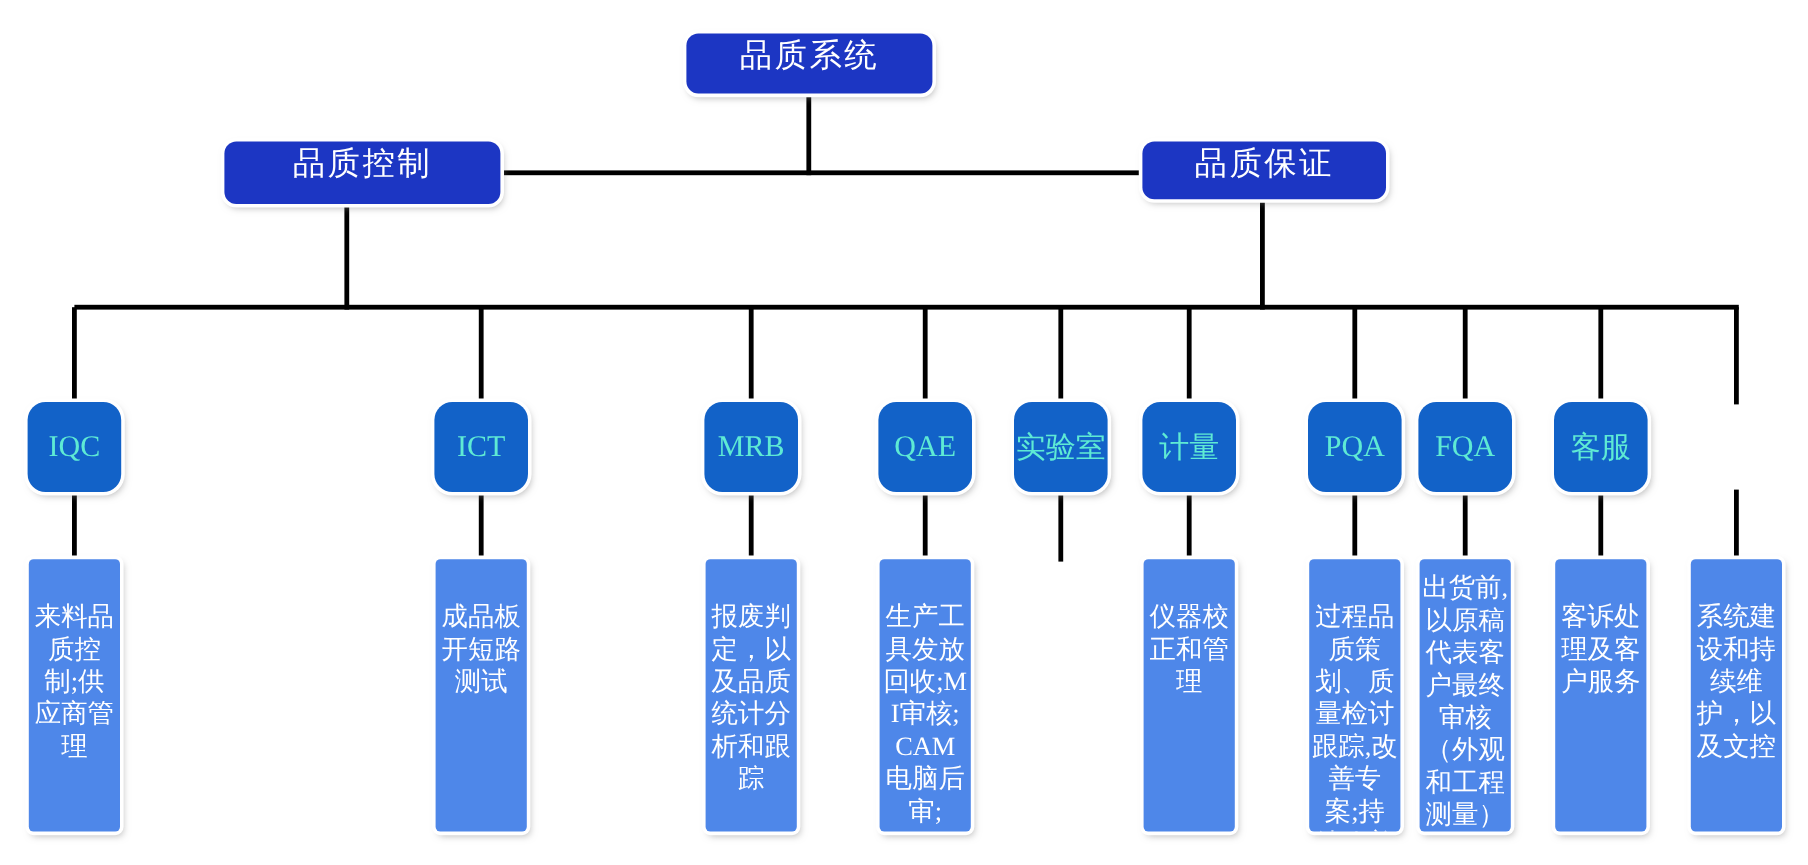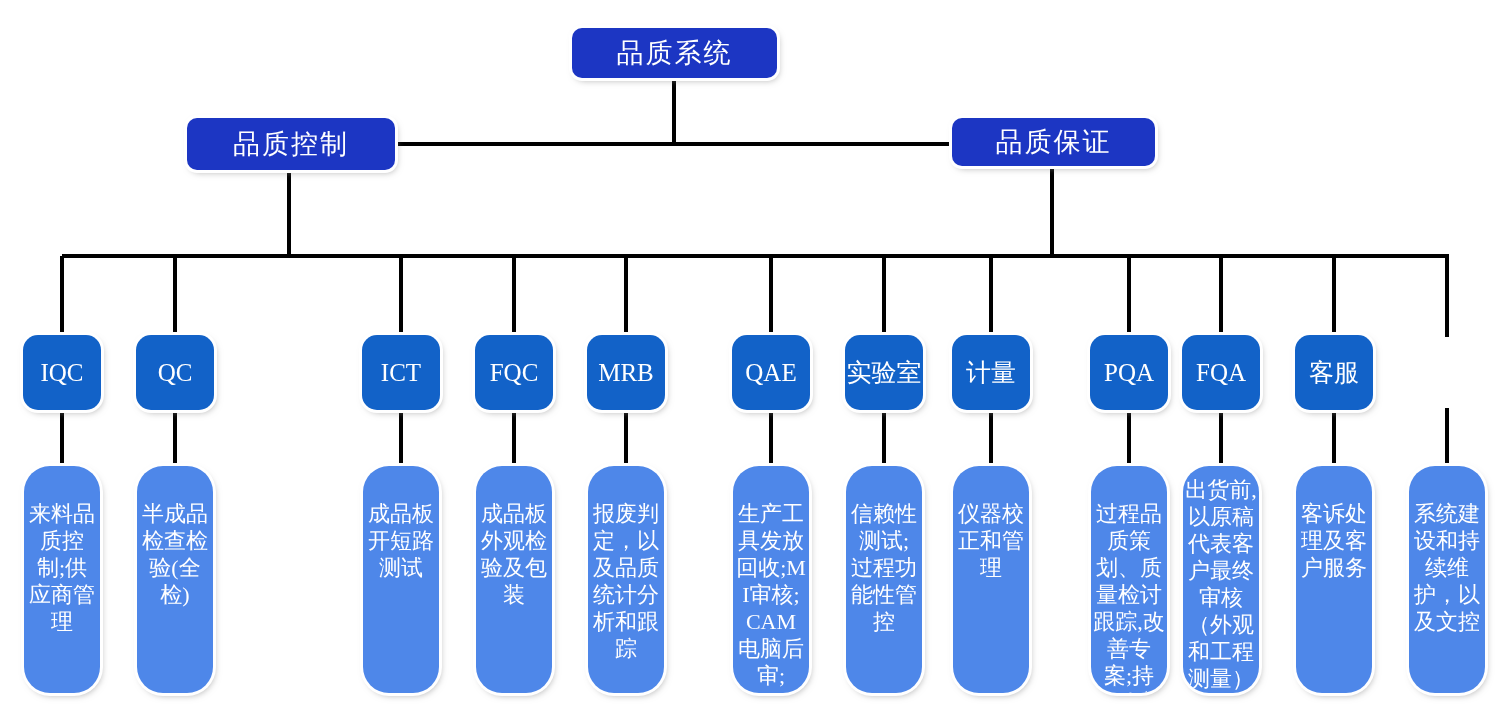--- a/index.html
+++ b/index.html
@@ -3,43 +3,43 @@
 <meta charset="utf-8">
 <style>
   html,body{margin:0;padding:0;background:#ffffff;}
   #canvas{
     position:relative;width:1507px;height:721px;background:#ffffff;overflow:hidden;
     font-family:"Liberation Serif","DejaVu Serif",serif;
   }
   .line{position:absolute;background:#000000;}
   
   .lv12{
-    position:absolute;display:flex;align-items:center;justify-content:center;
+    position:absolute;display:flex;justify-content:center;
     background:#1c36c3;color:#ffffff;border-radius:10px;
     font-size:27px;letter-spacing:2px;
     box-shadow:0 0 0 3px #ffffff,2px 3px 6px rgba(130,130,130,.55);
     z-index:3;
   }
   #root-box{left:572px;top:28px;width:205px;height:50px;}
-  #branch-qc{left:187px;top:118px;width:208px;height:52px;}
+  #branch-qc{left:187px;top:118px;width:230px;height:52px;}
   #branch-qa{left:952px;top:118px;width:203px;height:48px;}
   
   .col{position:absolute;top:335px;width:78px;height:360px;}
   .drop{position:absolute;left:50%;margin-left:-2px;top:-79px;width:4px;height:81px;background:#000;z-index:1;}
   .cstem{position:absolute;left:50%;margin-left:-2px;top:73px;width:4px;height:60px;background:#000;z-index:1;}
   .node{
     position:absolute;left:0;top:0;width:78px;height:75px;
     display:flex;align-items:center;justify-content:center;
-    background:#1262c8;color:#ffffff;border-radius:15px;font-size:25px;
+    background:#1262c8;color:#5eead4;border-radius:15px;font-size:25px;
     box-shadow:0 0 0 3px #ffffff,2px 3px 6px rgba(130,130,130,.55);
     z-index:3;
   }
   .desc{
     position:absolute;left:1px;top:131px;width:76px;height:227px;
-    background:#4e87e9;color:#ffffff;border-radius:26px;
+    background:#4e87e9;color:#ffffff;border-radius:4px;
     font-size:22px;line-height:27px;text-align:center;
     padding:34px 2px 0;box-sizing:border-box;
     word-break:break-all;overflow:hidden;
     box-shadow:0 0 0 3px #ffffff,2px 3px 6px rgba(130,130,130,.55);
     z-index:3;
   }
   .desc.tight{padding-top:10px;}
   
   #col-0{left:23px;}  #col-1{left:136px;} #col-2{left:249px;} #col-3{left:362px;}
   #col-4{left:475px;} #col-5{left:587px;text-decoration:underline;} #col-6{left:732px;} #col-7{left:845px;}
@@ -70,47 +70,31 @@
 
   <div class="col" id="col-0">
     <div class="drop"></div>
     <div class="node">
         <span>IQC</span>
       </div>
     <div class="cstem"></div>
     <div class="desc"><span>来料品质控制;供应商管理</span></div>
   </div>
 
-  <div class="col" id="col-1">
-    <div class="drop"></div>
-    <div class="node">
-        <span>QC</span>
-      </div>
-    <div class="cstem"></div>
-    <div class="desc"><span>半成品检查检验(全检)</span></div>
-  </div>
 
 
   <div class="col" id="col-3">
     <div class="drop"></div>
     <div class="node">
         <span>ICT</span>
       </div>
     <div class="cstem"></div>
     <div class="desc"><span>成品板开短路测试</span></div>
   </div>
 
-  <div class="col" id="col-4">
-    <div class="drop"></div>
-    <div class="node">
-        <span>FQC</span>
-      </div>
-    <div class="cstem"></div>
-    <div class="desc"><span>成品板外观检验及包装</span></div>
-  </div>
 
   <div class="col" id="col-5">
     <div class="drop"></div>
     <div class="node">
         <span>MRB</span>
       </div>
     <div class="cstem"></div>
     <div class="desc"><span>报废判定，以及品质统计分析和跟踪</span></div>
   </div>
 
@@ -122,21 +106,20 @@
     <div class="cstem"></div>
     <div class="desc"><span>生产工具发放回收;MI审核;CAM电脑后审;</span></div>
   </div>
 
   <div class="col" id="col-7">
     <div class="drop"></div>
     <div class="node">
         <span>实验室</span>
       </div>
     <div class="cstem"></div>
-    <div class="desc"><span>信赖性测试;过程功能性管控</span></div>
   </div>
 
   <div class="col" id="col-8">
     <div class="drop"></div>
     <div class="node">
         <span>计量</span>
       </div>
     <div class="cstem"></div>
     <div class="desc"><span>仪器校正和管理</span></div>
   </div>

